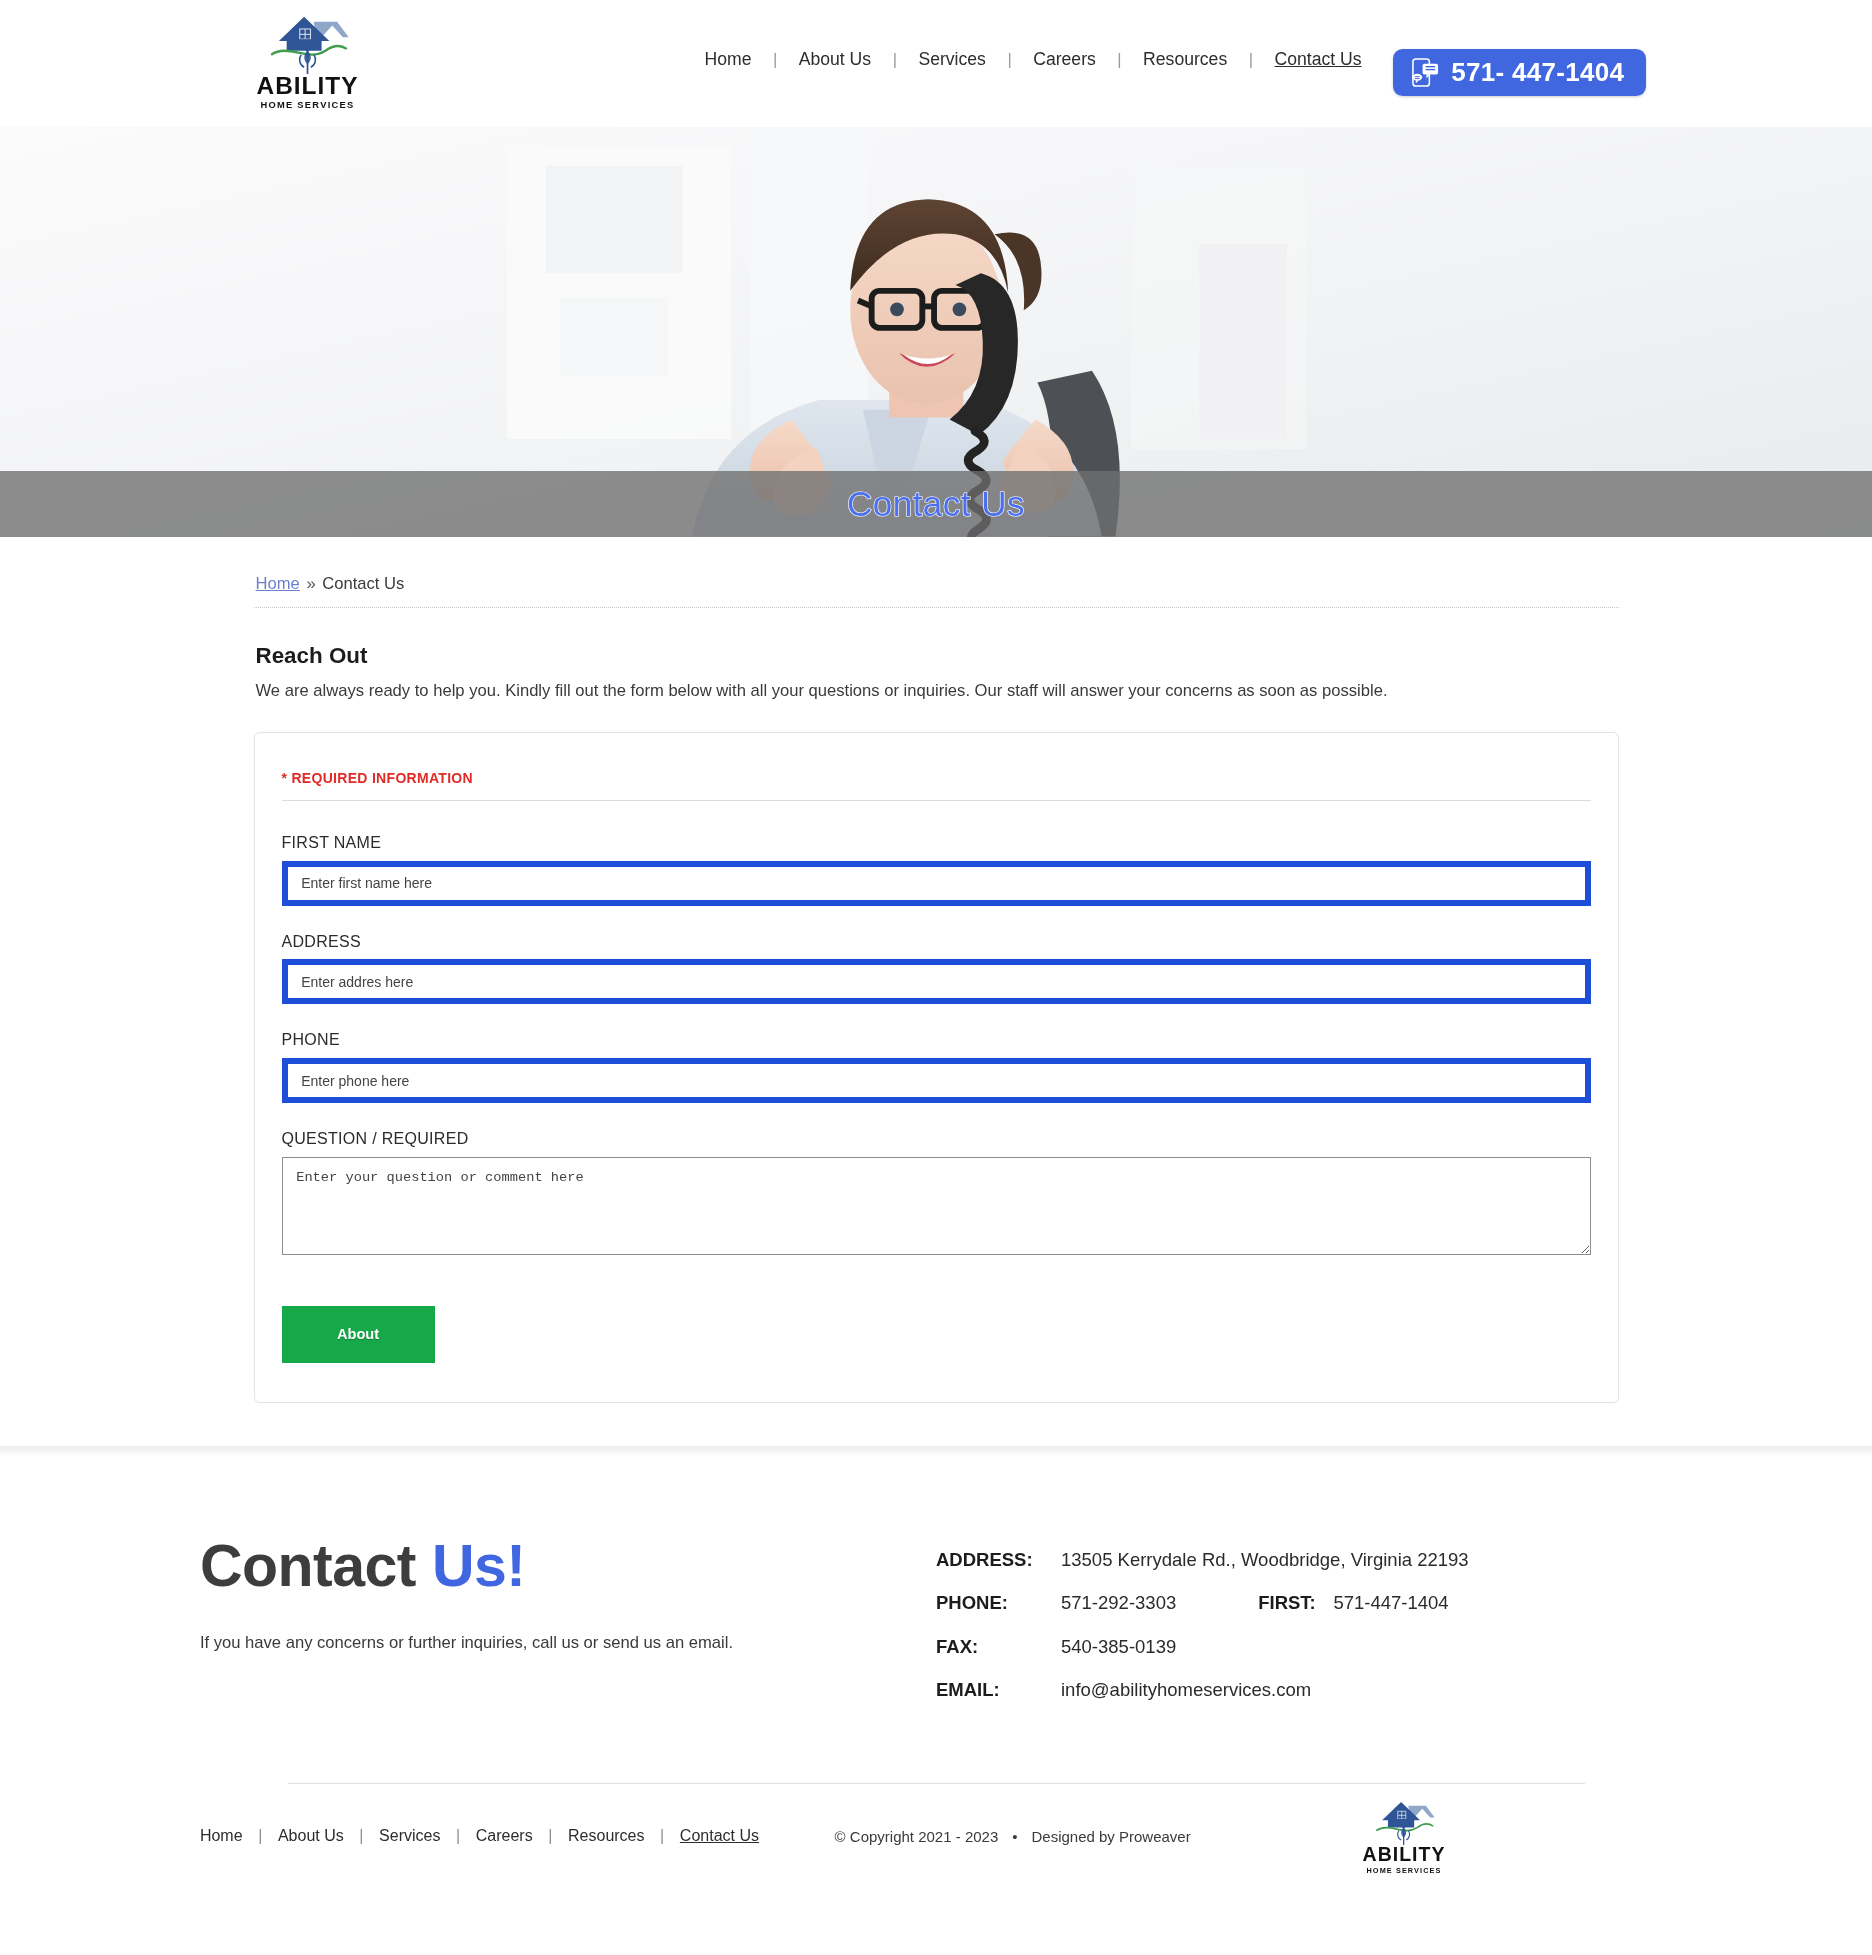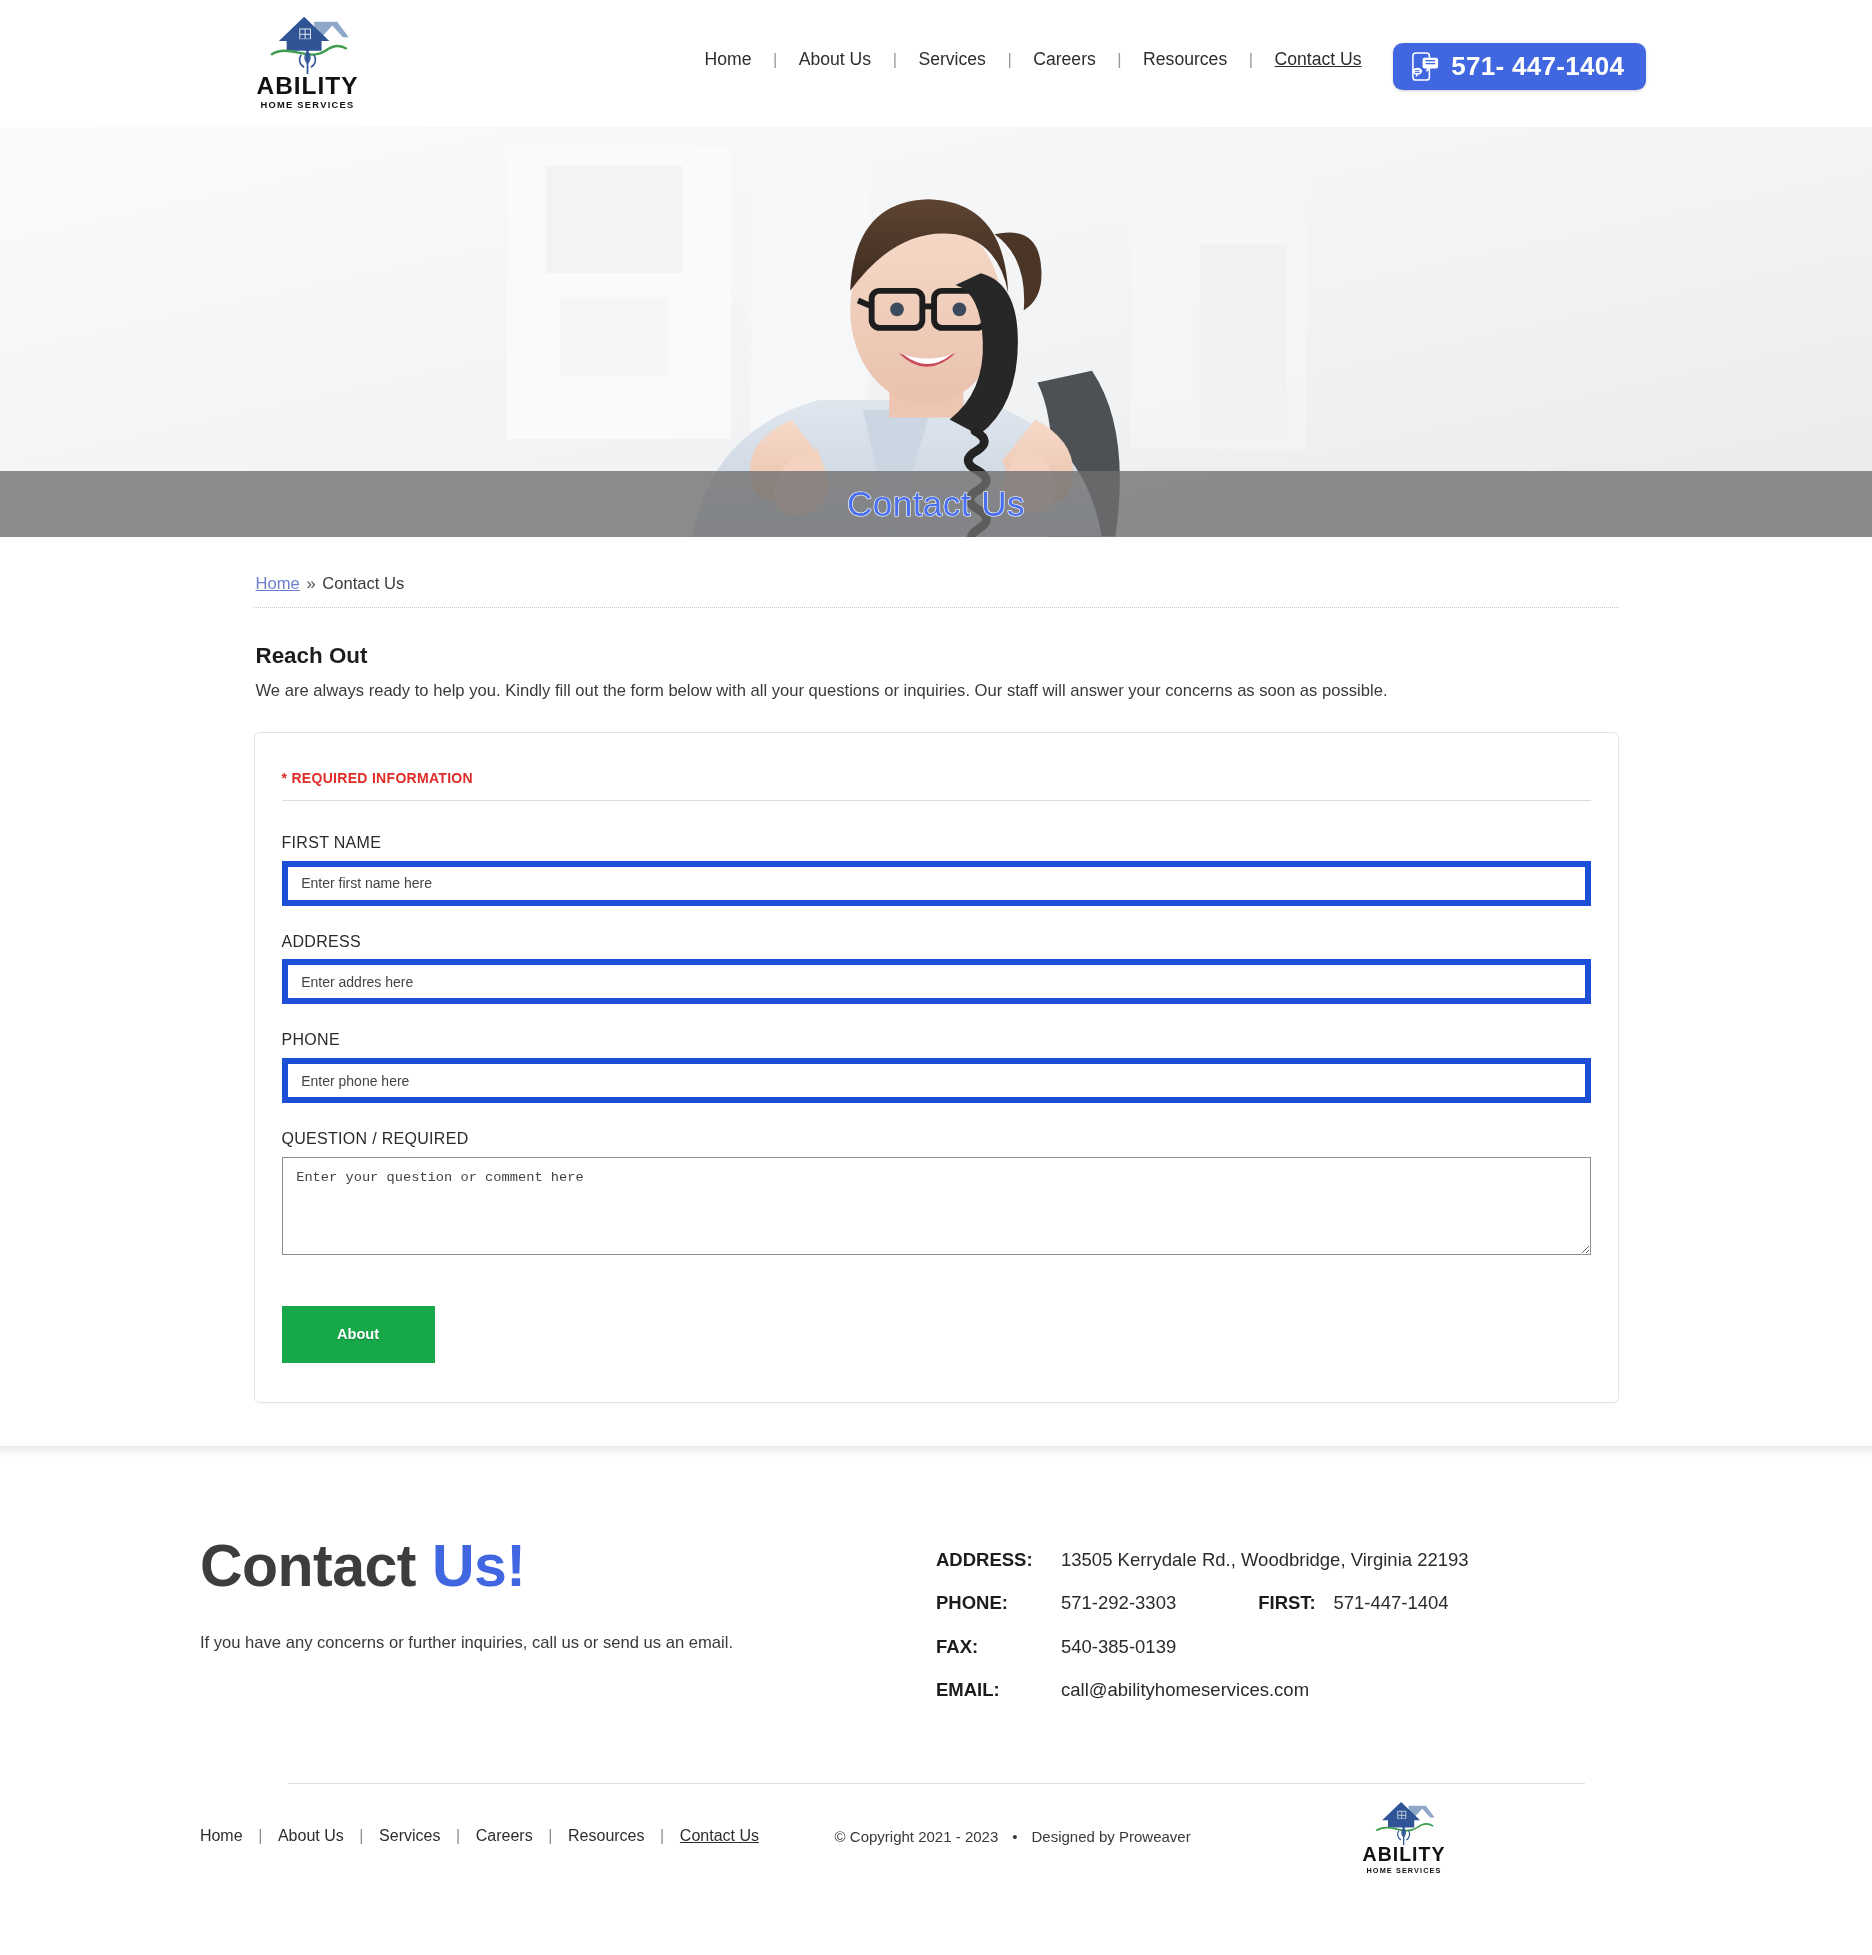--- a/index.html
+++ b/index.html
@@ -65,21 +65,21 @@
     text-decoration: none;
     padding: 0 21.5px;
     white-space: nowrap;
   }
   .main-nav a.active { text-decoration: underline; }
   .nav-sep { color: #9a9a9a; font-size: 16.6px; }
 
   .phone-btn {
     position: absolute;
     left: 1393px;
-    top: 43px;
+    top: 49px;
     height: 47px;
     background: #4167e0;
     border-radius: 9.8px;
     display: flex;
     align-items: center;
     gap: 11.7px;
     padding: 0 21.5px 0 17.6px;
     cursor: pointer;
     box-shadow: 0 1px 2.9px rgba(0,0,0,.2);
   }
@@ -472,21 +472,21 @@
         <span class="ct-val">571-292-3303</span>
         <span class="ct-key2">FIRST:</span>
         <span class="ct-val">571-447-1404</span>
       </div>
       <div class="ct-line">
         <span class="ct-key">FAX:</span>
         <span class="ct-val">540-385-0139</span>
       </div>
       <div class="ct-line">
         <span class="ct-key">EMAIL:</span>
-        <span class="ct-val">call@abilityhomeservices.com</span>
+        <span class="ct-val">info@abilityhomeservices.com</span>
       </div>
     </div>
   </div>
 
   <div class="footer-bottom-sep"></div>
 
   <div class="footer-bottom">
     <nav class="foot-nav">
       <a>Home</a>
       <span class="foot-sep">|</span>

